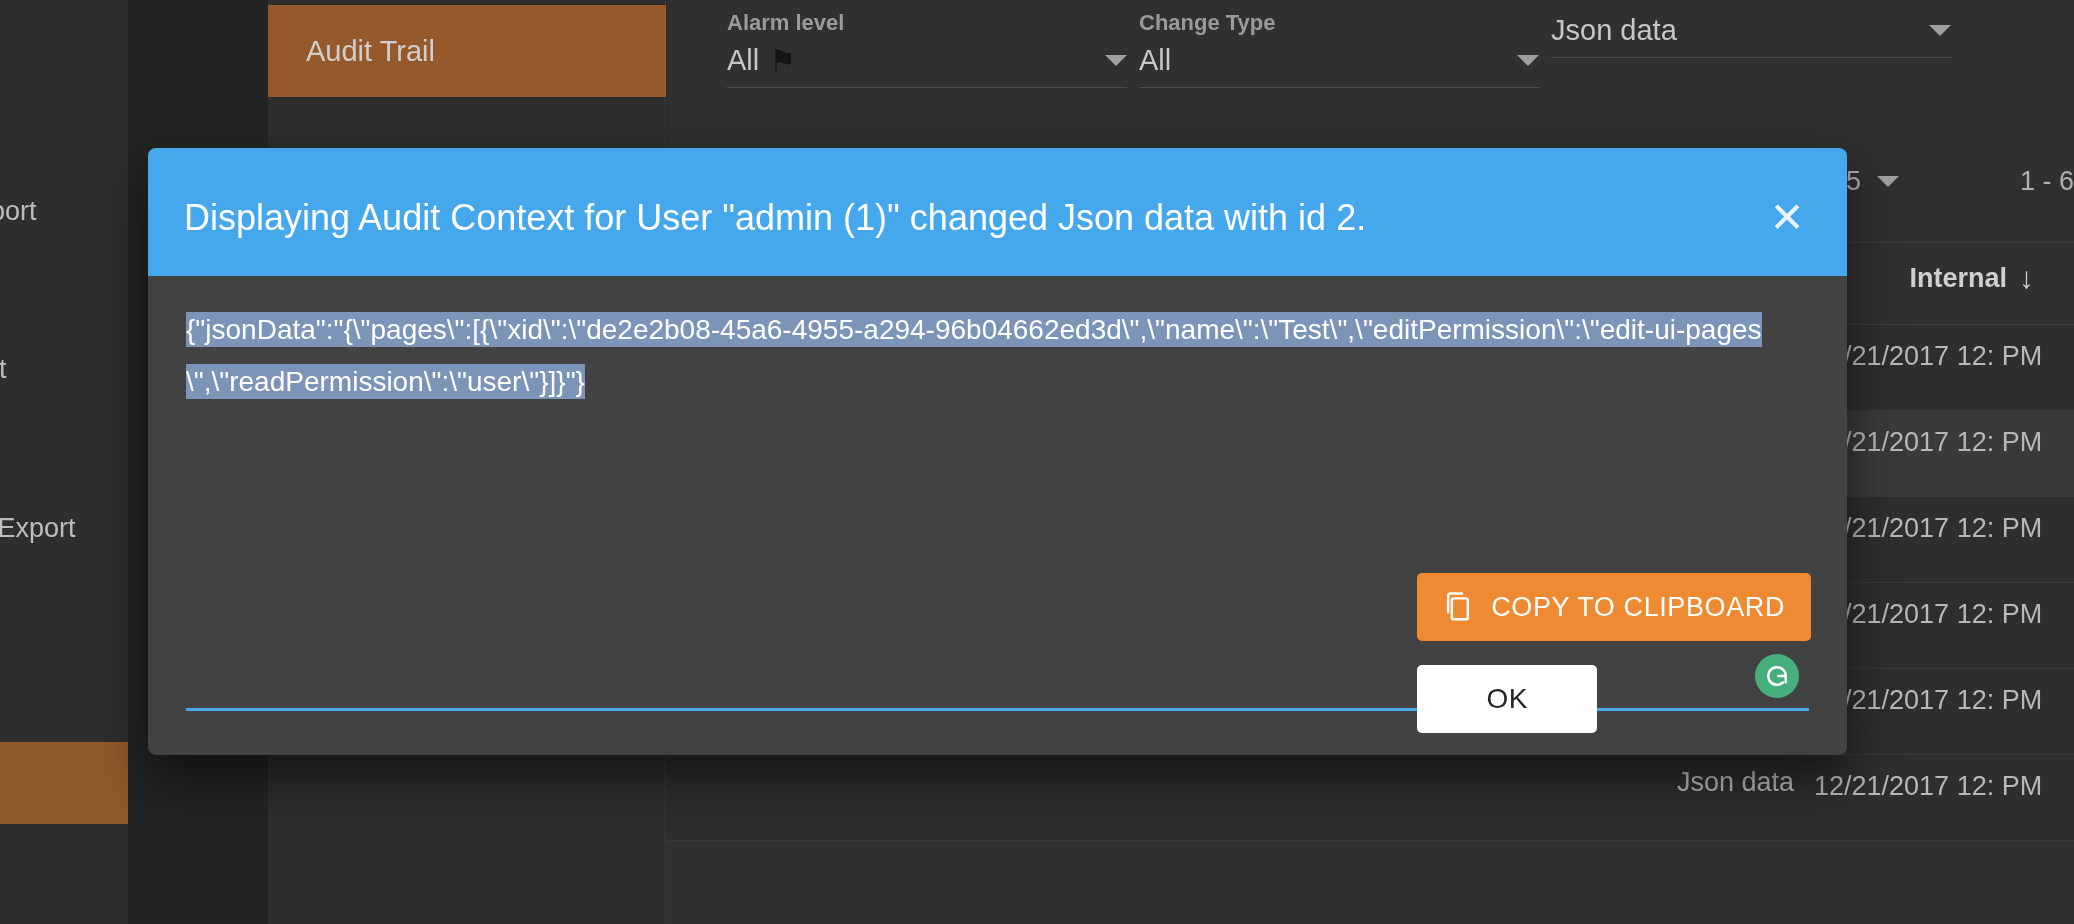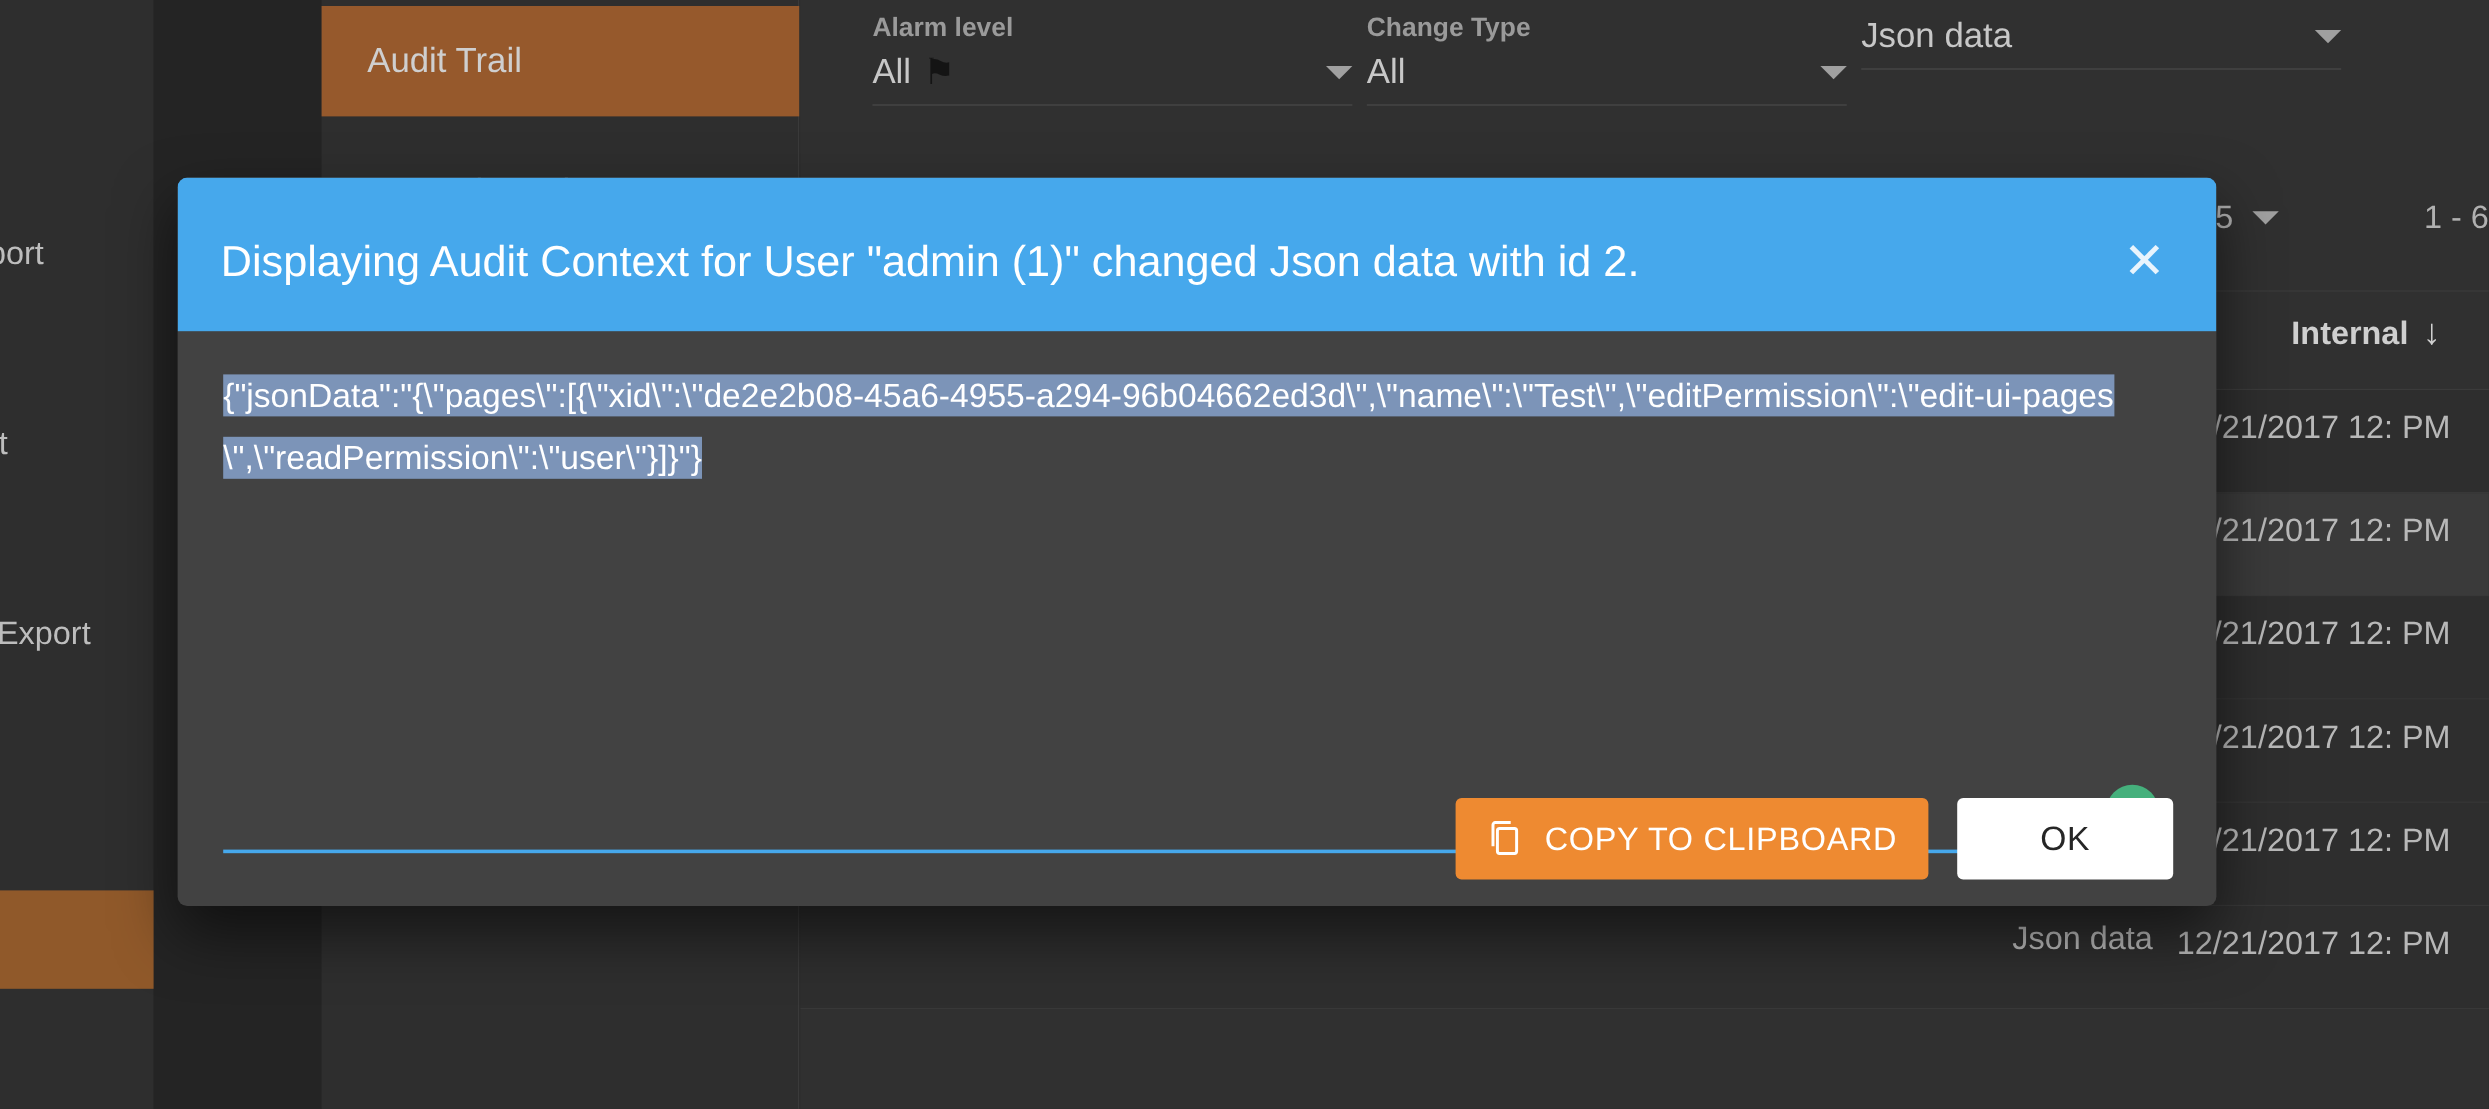--- a/index.html
+++ b/index.html
@@ -284,20 +284,21 @@
     display: flex; align-items: center; justify-content: center;
   }
   .grammarly-badge svg { display: block; }
 
   .dialog-actions {
     position: absolute;
     right: 36px;
     bottom: 22px;
     display: flex;
     gap: 24px;
+    flex-direction: column;
   }
   .btn-copy {
     background: #EE8A31;
     color: #ffffff;
     border: none;
     border-radius: 5px;
     height: 68px;
     padding: 0 26px;
     display: flex;
     align-items: center;

